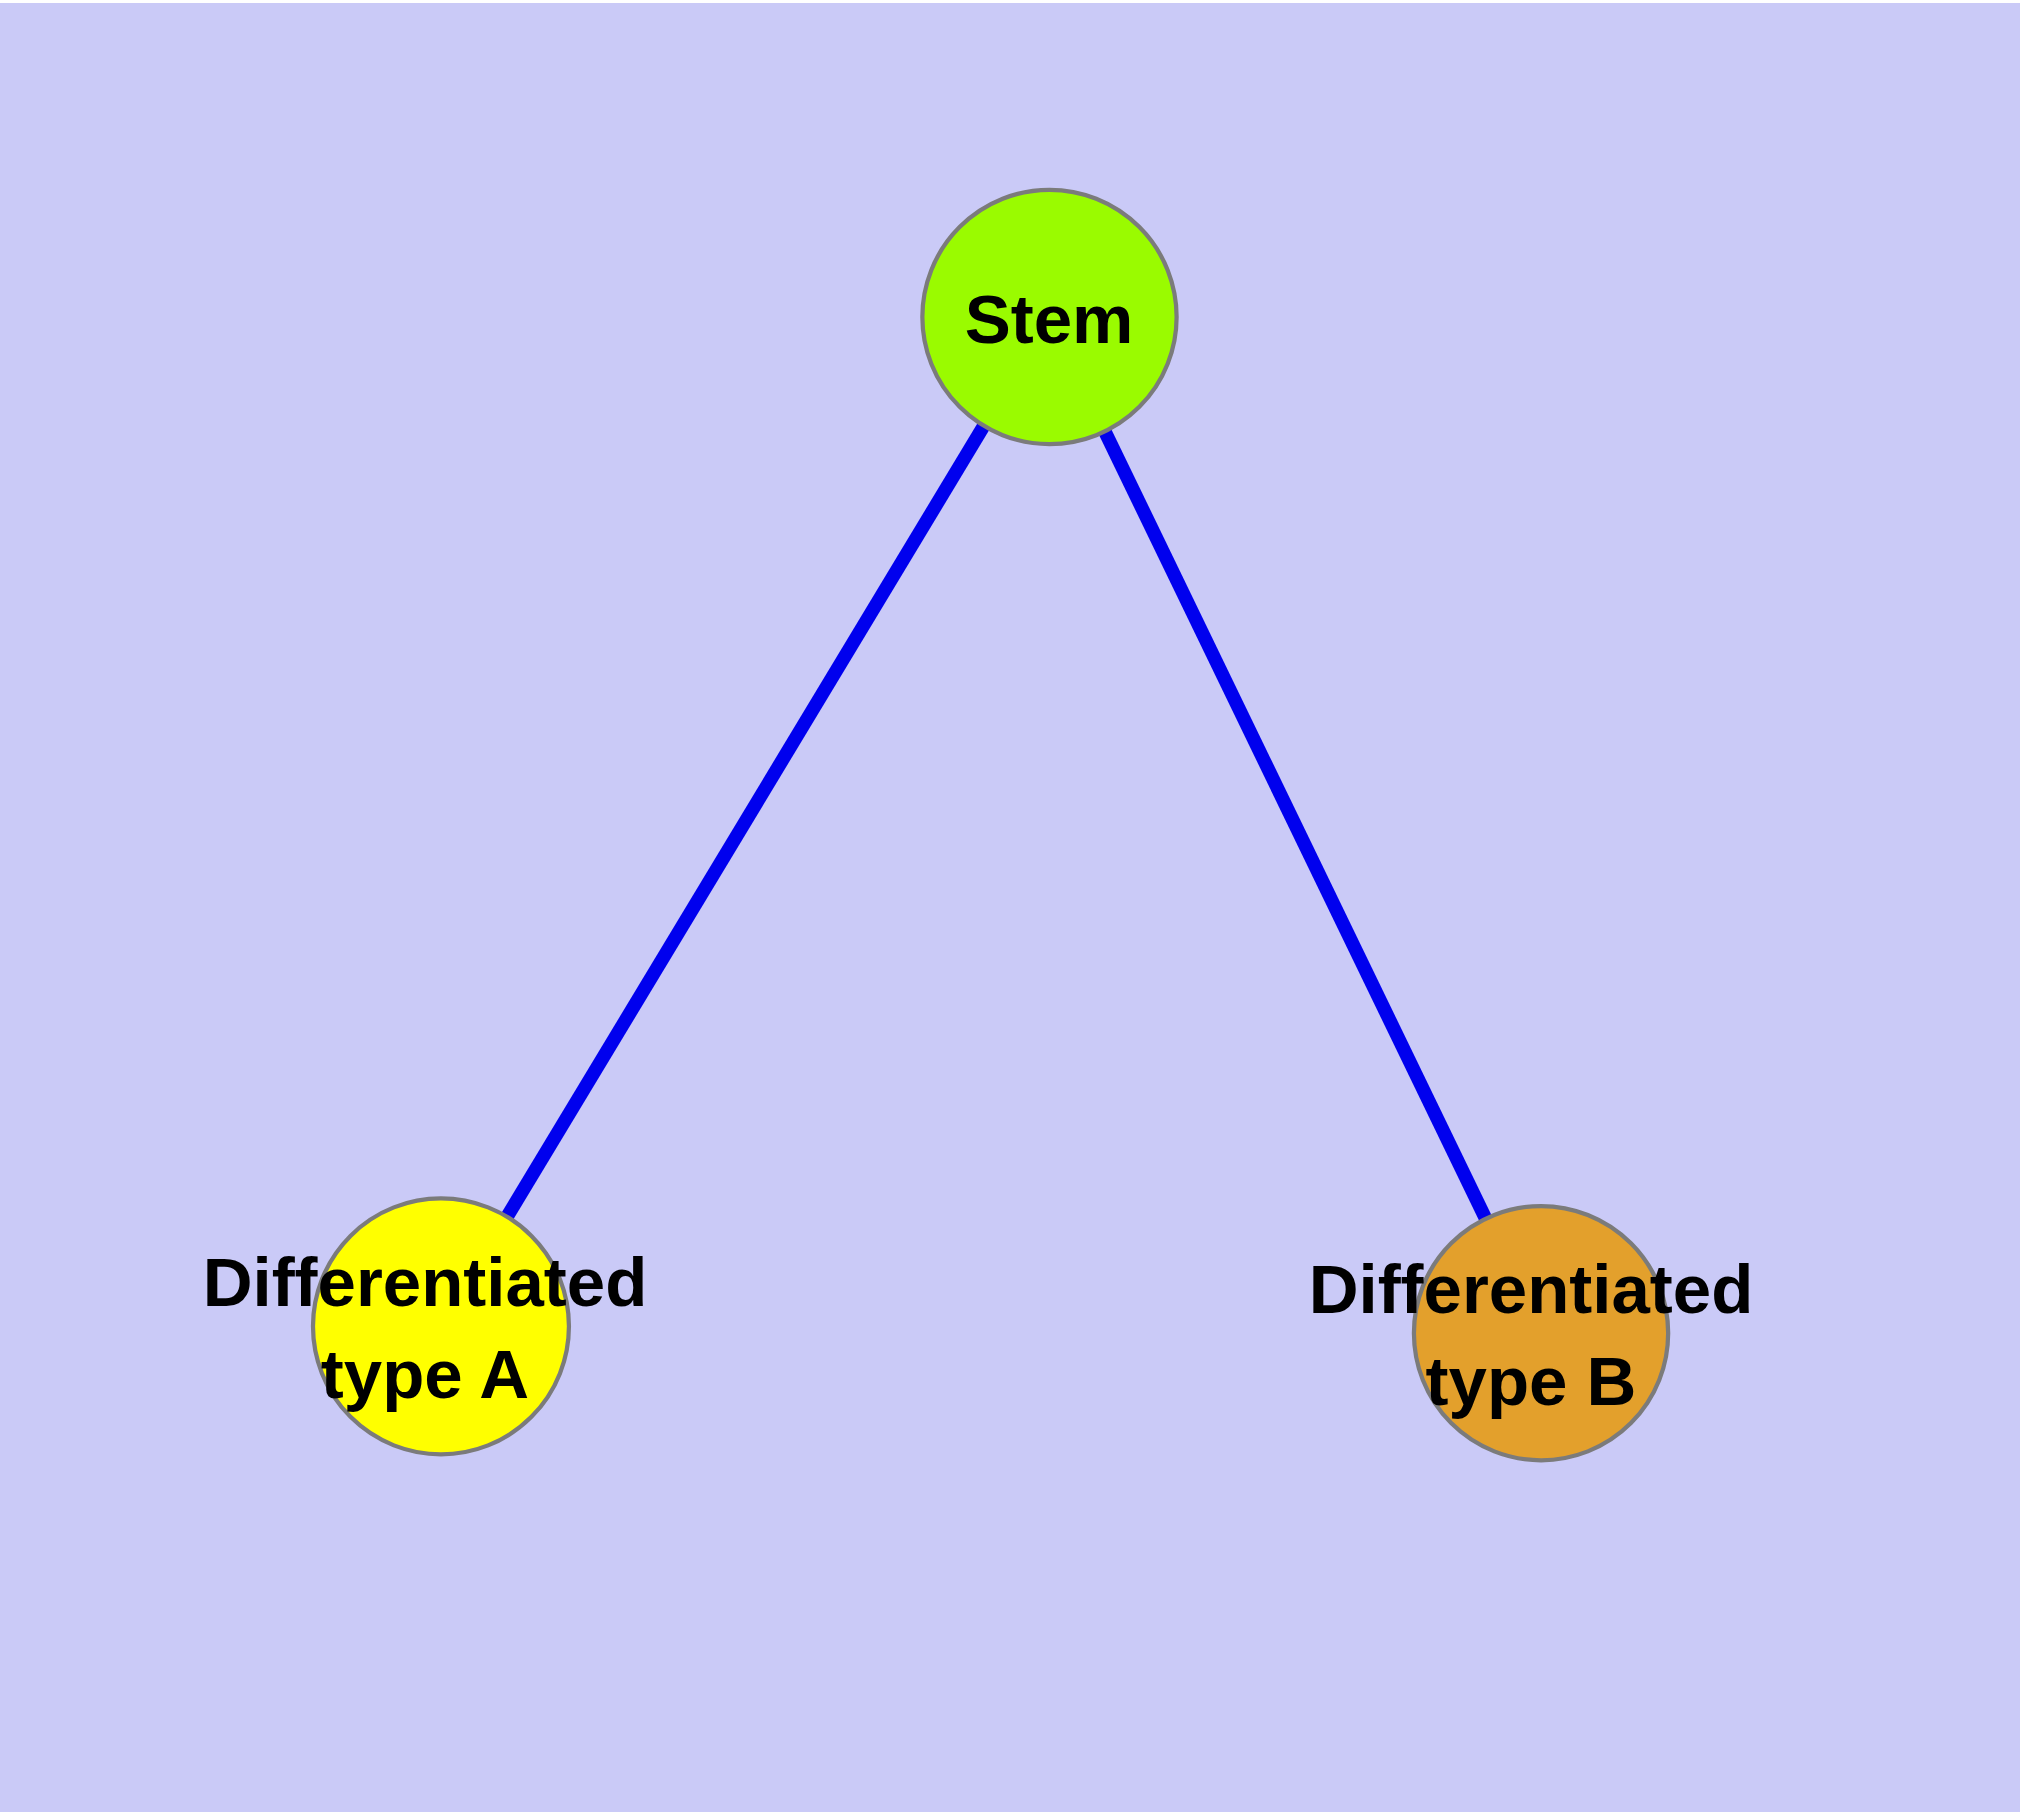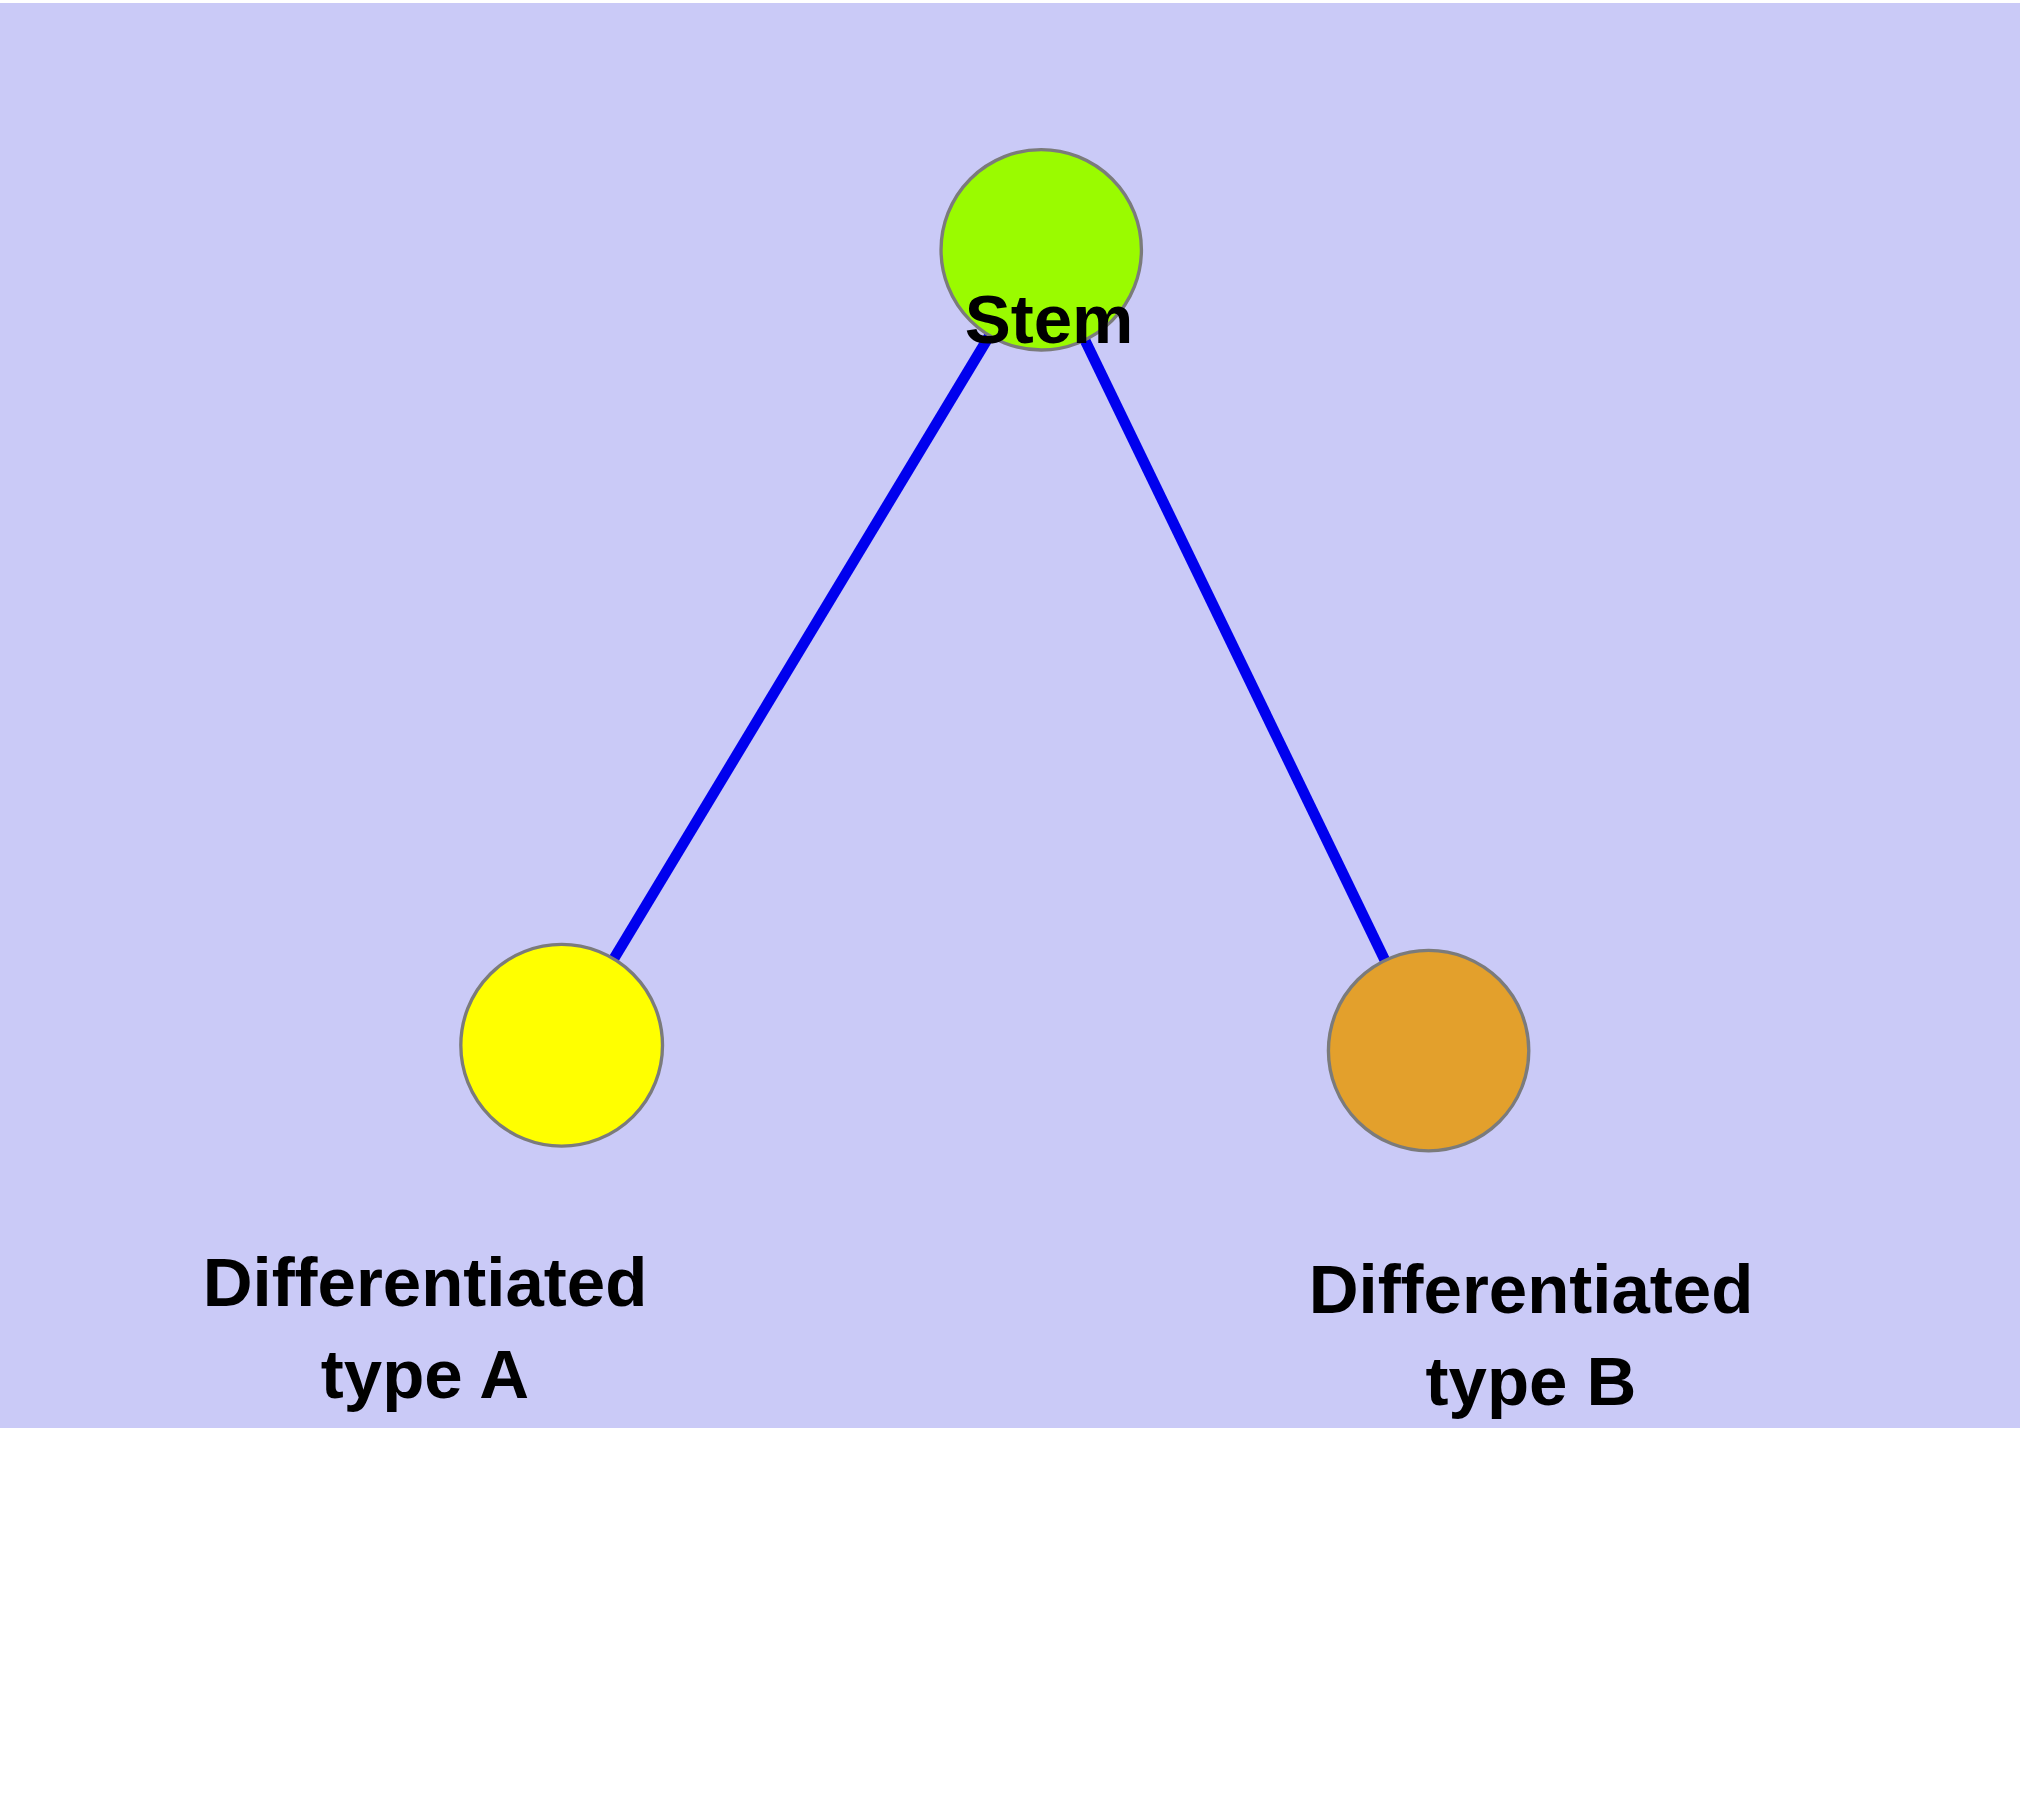--- a/index.html
+++ b/index.html
@@ -2,21 +2,21 @@
 <html style="--bg-color: #CACAF7; --margin-color: #FFFFFF; --edge-color: #0000EE; --node-border-color: #7B7B7B; --label-color: #000000;font-size:13.6px"><head>
 <meta charset="utf-8">
 <style>
   html, body {
     margin: 0;
     padding: 0;
   }
   .canvas {
     position: relative;
     width: 2021px;
-    height: 1428px;
+    height: 1812px;
     background: var(--bg-color, #CACAF7);
     overflow: hidden;
     font-family: "Liberation Sans", sans-serif;
   }
   .top-margin {
     position: absolute;
     top: 0; left: 0;
     width: 100%;
     height: 3.4px;
     background: var(--margin-color, #FFFFFF);

